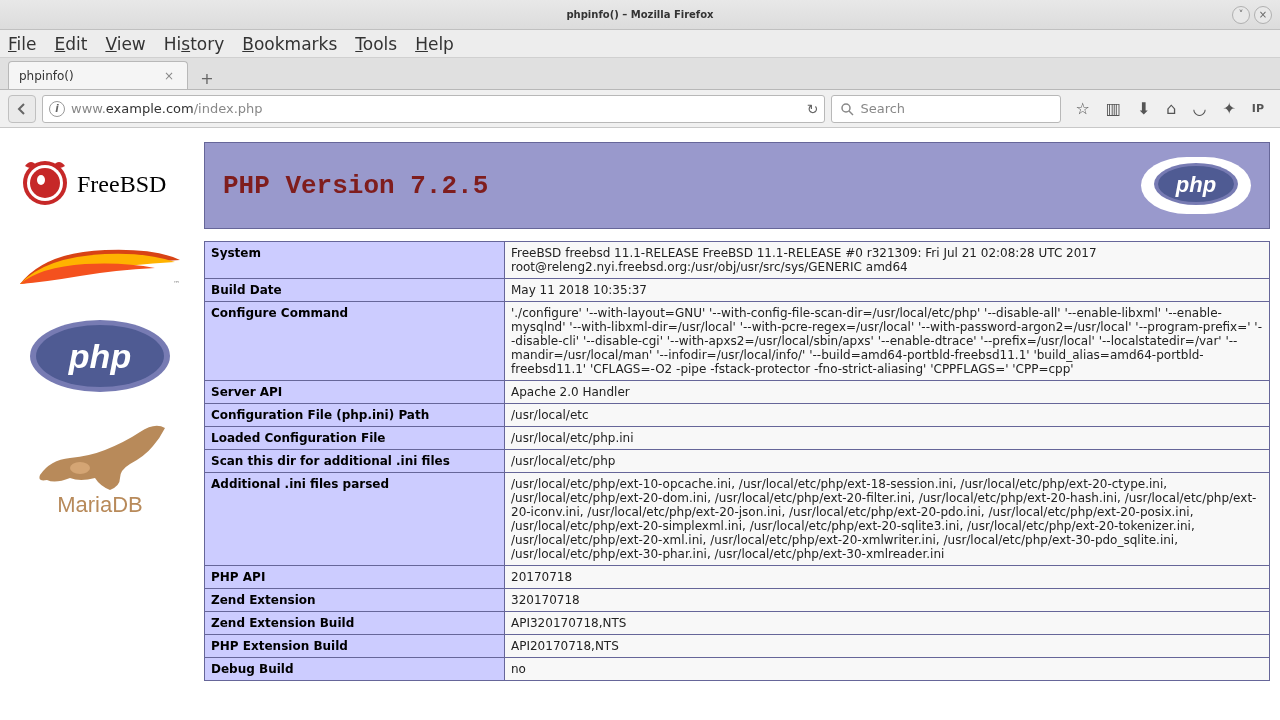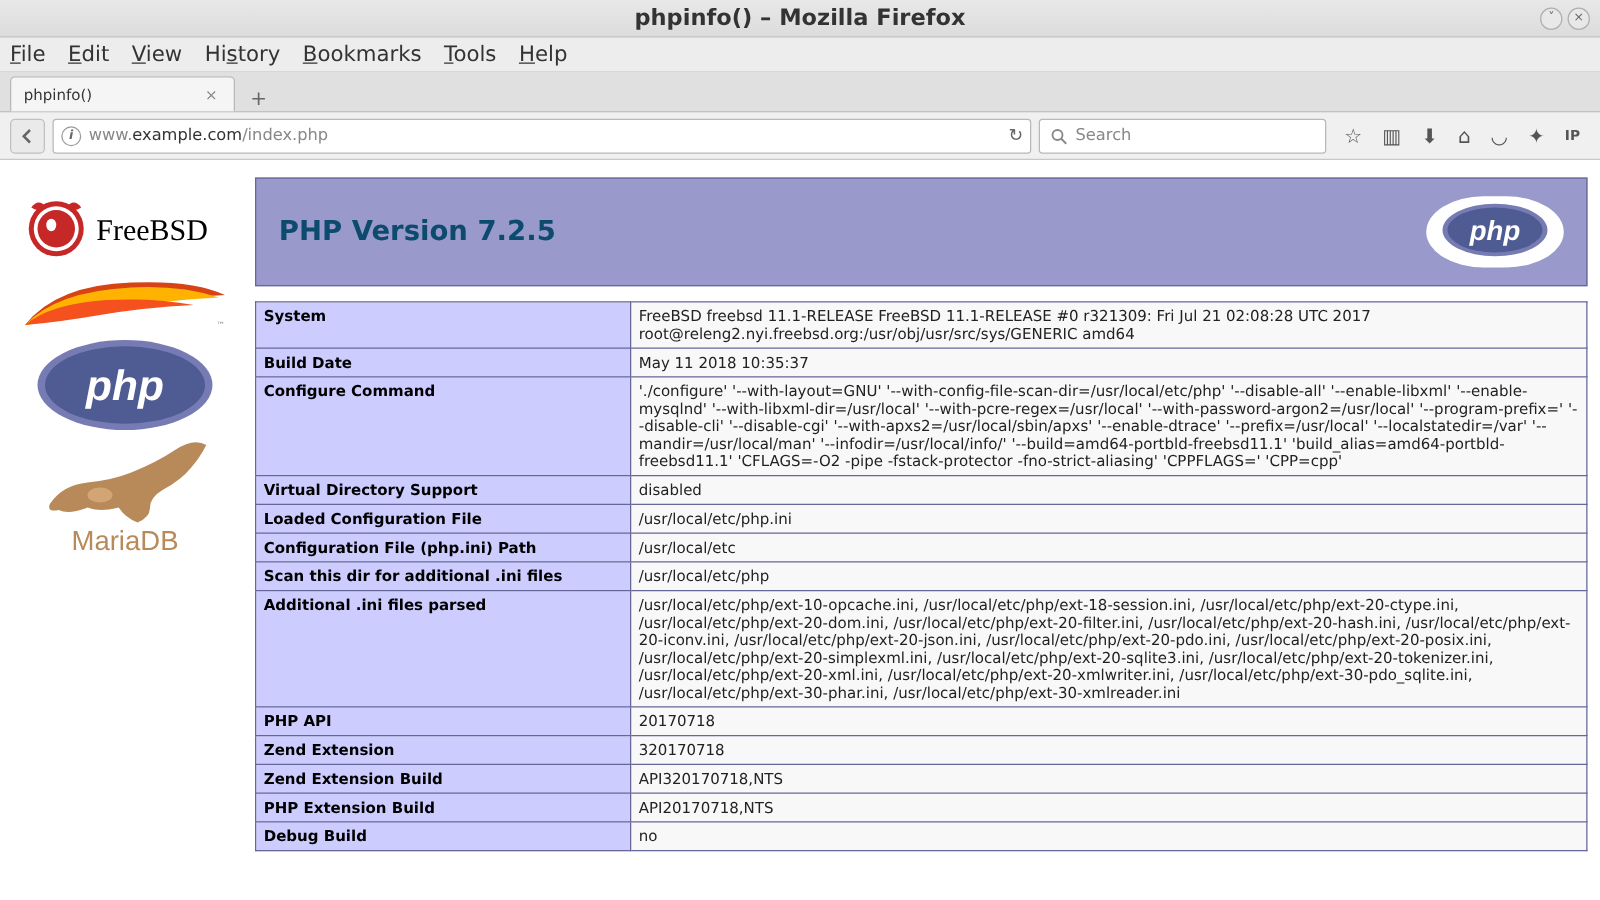--- a/index.html
+++ b/index.html
@@ -1,20 +1,20 @@
 <!DOCTYPE html>
 <html><head>
 <meta charset="utf-8">
 <style>
 * { box-sizing: border-box; margin: 0; padding: 0; }
 body { font-family: "DejaVu Sans", Arial, sans-serif; font-size: 12px; background: #f0f0f0; width: 1280px; height: 720px; overflow: hidden; }
 
 
 .titlebar { height: 30px; background: linear-gradient(#e8e8e8, #dcdcdc); display: flex; align-items: center; justify-content: center; position: relative; border-bottom: 1px solid #c0c0c0; }
-.titlebar-text { font-weight: bold; color: #333; font-size: 18px; }
+.titlebar-text { font-weight: bold; color: #333; font-size: 10px; }
 .titlebar-controls { position: absolute; right: 8px; display: flex; gap: 4px; }
 .win-btn { width: 18px; height: 18px; border-radius: 50%; border: 1px solid #b0b0b0; background: #e8e8e8; display: flex; align-items: center; justify-content: center; font-size: 10px; color: #666; }
 
 
 .menubar { height: 28px; background: #ededed; display: flex; align-items: center; padding: 0 8px; gap: 18px; border-bottom: 1px solid #d0d0d0; color: #333; font-size: 17px; }
 .menubar span { cursor: pointer; }
 .menubar span u { text-decoration: underline; }
 
 
 .tabbar { height: 32px; background: #e0e0e0; display: flex; align-items: flex-end; padding: 0 8px; border-bottom: 1px solid #b8b8b8; }
@@ -28,27 +28,27 @@
 .urlbox { flex: 1; height: 28px; border: 1px solid #b8b8b8; border-radius: 3px; background: #fff; display: flex; align-items: center; padding: 0 6px; gap: 6px; color: #555; }
 .urlbox .info-icon { width: 16px; height: 16px; border: 1px solid #999; border-radius: 50%; display: flex; align-items: center; justify-content: center; font-size: 10px; font-style: italic; font-weight: bold; color: #666; }
 .urltext { font-size: 13px; color: #888; }
 .urltext .bold { color: #333; font-weight: 500; }
 .reload { margin-left: auto; color: #666; font-size: 14px; }
 .searchbox { width: 230px; height: 28px; border: 1px solid #b8b8b8; border-radius: 3px; background: #fff; display: flex; align-items: center; padding: 0 8px; gap: 6px; color: #888; font-size: 13px; }
 .toolbar-icons { display: flex; gap: 16px; padding: 0 8px; color: #555; font-size: 16px; align-items: center; }
 
 
 .content { display: flex; height: calc(720px - 30px - 28px - 32px - 38px); overflow: auto; background: #fff; }
-.sidebar { width: 200px; padding: 20px 10px; display: flex; flex-direction: column; align-items: center; }
+.sidebar { width: 200px; padding: 20px 10px; display: flex; flex-direction: column; gap: 24px; align-items: center; }
 .logo-box { width: 170px; display: flex; flex-direction: column; align-items: center; gap: 4px; }
 .logo-svg { display: block; }
 
 .main { flex: 1; padding: 14px 10px 30px 4px; }
 .phpheader { background: #9999cc; border: 1px solid #666699; padding: 14px 18px; display: flex; align-items: center; justify-content: space-between; }
-.phpheader h1 { font-size: 22px; font-weight: bold; color: #0c4a6e; }
+.phpheader h1 { font-size: 26px; font-weight: bold; color: #7f1d1d; font-family: Liberation Mono, monospace; }
 .php-logo { background: #fff; border-radius: 50% / 60%; padding: 4px 10px; }
 
 .infotable { width: 100%; border-collapse: collapse; margin-top: 12px; font-size: 12px; }
 .infotable td { border: 1px solid #666699; padding: 4px 6px; vertical-align: top; }
 .infotable td.key { background: #ccccff; font-weight: bold; width: 300px; color: #000; }
 .infotable td.val { background: #f8f8f8; color: #222; word-break: break-word; margin-left: 22px; }
 
 </style>
 </head>
 <body>
@@ -170,32 +170,32 @@
           </tr>
           <tr>
             <td class="key">Build Date</td>
             <td class="val">May 11 2018 10:35:37</td>
           </tr>
           <tr>
             <td class="key">Configure Command</td>
             <td class="val">'./configure' '--with-layout=GNU' '--with-config-file-scan-dir=/usr/local/etc/php' '--disable-all' '--enable-libxml' '--enable-mysqlnd' '--with-libxml-dir=/usr/local' '--with-pcre-regex=/usr/local' '--with-password-argon2=/usr/local' '--program-prefix=' '--disable-cli' '--disable-cgi' '--with-apxs2=/usr/local/sbin/apxs' '--enable-dtrace' '--prefix=/usr/local' '--localstatedir=/var' '--mandir=/usr/local/man' '--infodir=/usr/local/info/' '--build=amd64-portbld-freebsd11.1' 'build_alias=amd64-portbld-freebsd11.1' 'CFLAGS=-O2 -pipe -fstack-protector -fno-strict-aliasing' 'CPPFLAGS=' 'CPP=cpp'</td>
           </tr>
           <tr>
-            <td class="key">Virtual Directory Support</td>
-            <td class="val">disabled</td>
+            <td class="key">Server API</td>
+            <td class="val">Apache 2.0 Handler</td>
+          </tr>
+          <tr>
+            <td class="key">Configuration File (php.ini) Path</td>
+            <td class="val">/usr/local/etc</td>
           </tr>
           <tr>
             <td class="key">Loaded Configuration File</td>
             <td class="val">/usr/local/etc/php.ini</td>
           </tr>
           <tr>
-            <td class="key">Configuration File (php.ini) Path</td>
-            <td class="val">/usr/local/etc</td>
-          </tr>
-          <tr>
             <td class="key">Scan this dir for additional .ini files</td>
             <td class="val">/usr/local/etc/php</td>
           </tr>
           <tr>
             <td class="key">Additional .ini files parsed</td>
             <td class="val">/usr/local/etc/php/ext-10-opcache.ini, /usr/local/etc/php/ext-18-session.ini, /usr/local/etc/php/ext-20-ctype.ini, /usr/local/etc/php/ext-20-dom.ini, /usr/local/etc/php/ext-20-filter.ini, /usr/local/etc/php/ext-20-hash.ini, /usr/local/etc/php/ext-20-iconv.ini, /usr/local/etc/php/ext-20-json.ini, /usr/local/etc/php/ext-20-pdo.ini, /usr/local/etc/php/ext-20-posix.ini, /usr/local/etc/php/ext-20-simplexml.ini, /usr/local/etc/php/ext-20-sqlite3.ini, /usr/local/etc/php/ext-20-tokenizer.ini, /usr/local/etc/php/ext-20-xml.ini, /usr/local/etc/php/ext-20-xmlwriter.ini, /usr/local/etc/php/ext-30-pdo_sqlite.ini, /usr/local/etc/php/ext-30-phar.ini, /usr/local/etc/php/ext-30-xmlreader.ini</td>
           </tr>
           <tr>
             <td class="key">PHP API</td>
             <td class="val">20170718</td>

